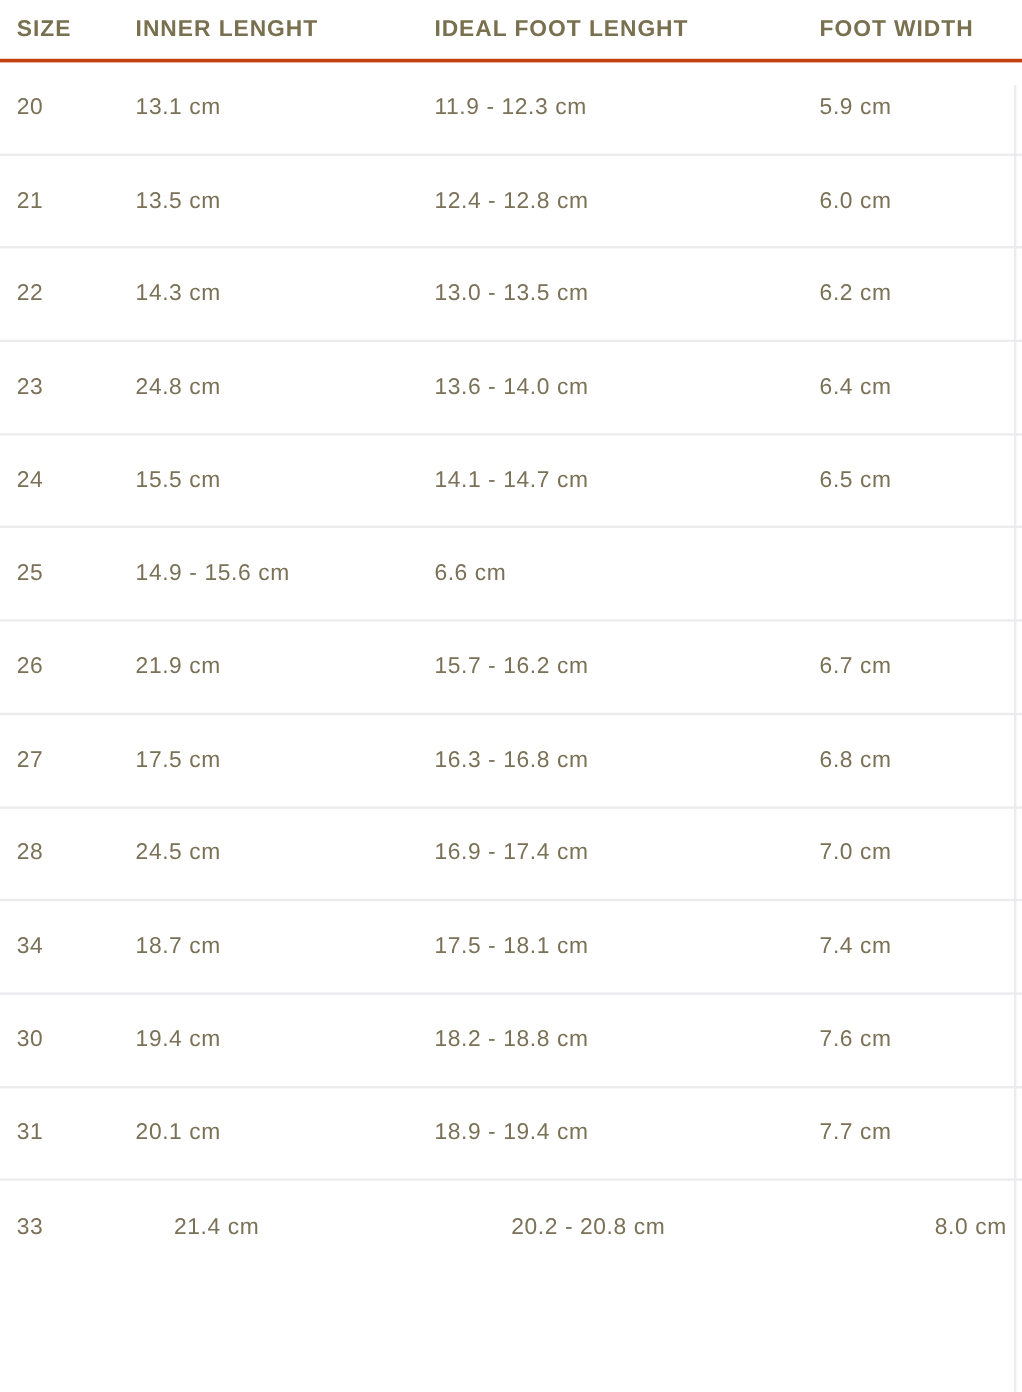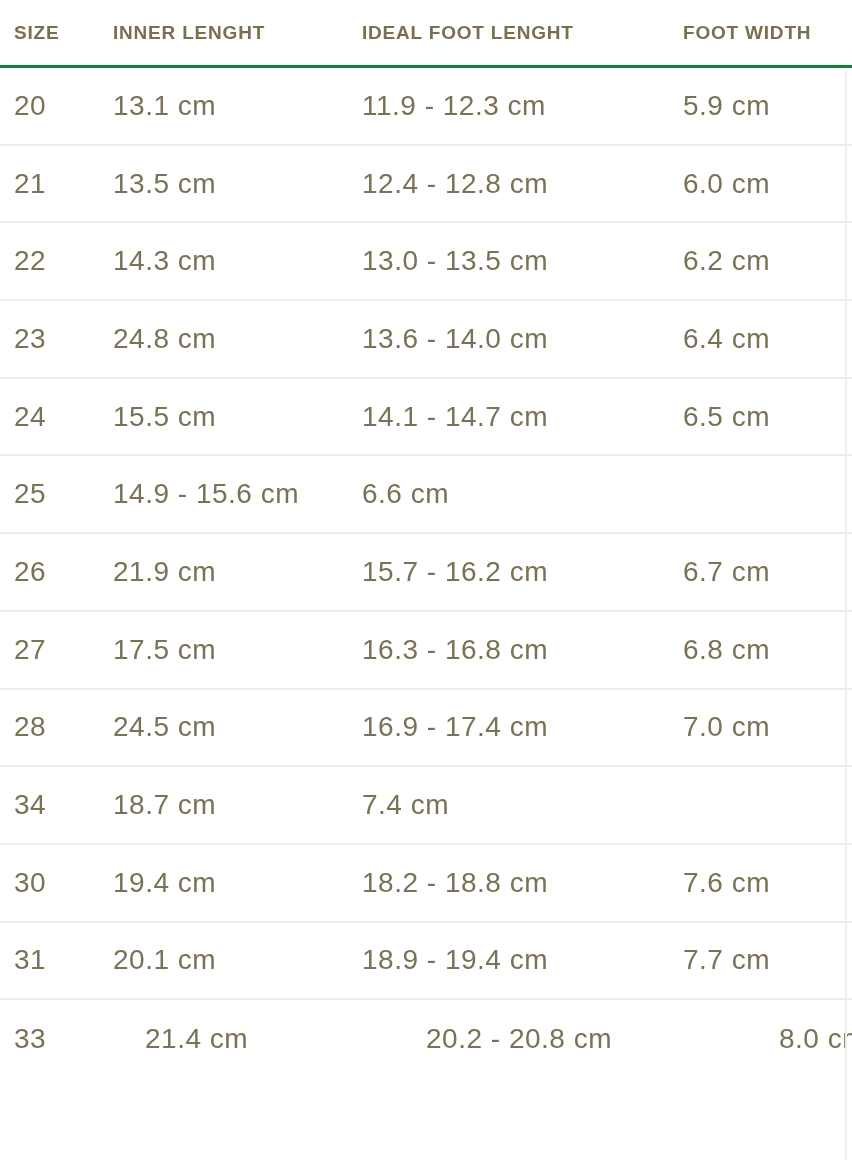--- a/index.html
+++ b/index.html
@@ -22,44 +22,44 @@
     bottom: 0;
     right: 5px;
     width: 2px;
     background: #ececef;
   }
 
   .thead {
     display: grid;
     grid-template-columns: 99px 249px 321px 1fr;
     padding-left: 14px;
-    height: 68px;
+    height: 52px;
     align-items: center;
-    border-bottom: 3px solid #15803d;
+    border-bottom: 3px solid #c2410c;
   }
   .th {
     font-size: 19px;
     font-weight: 700;
     letter-spacing: 0.8px;
     color: #78704f;
     white-space: nowrap;
   }
 
   .tr {
     display: grid;
     grid-template-columns: 99px 249px 321px 1fr;
     padding-left: 14px;
     height: 77.7px;
     align-items: center;
     border-bottom: 2px solid #ececee;
   }
   .tr:last-child { border-bottom: none; gap: 32px; }
 
   .td {
-    font-size: 28px;
+    font-size: 19px;
     font-weight: 400;
     letter-spacing: 0.5px;
     color: #7a7157;
     white-space: nowrap;
   }
 </style>
 </head>
 <body>
 
 <div class="size-chart">
@@ -119,20 +119,21 @@
       </div>
       <div class="tr">
         <div class="td">28</div>
         <div class="td">24.5 cm</div>
         <div class="td">16.9 - 17.4 cm</div>
         <div class="td">7.0 cm</div>
       </div>
       <div class="tr">
         <div class="td">34</div>
         <div class="td">18.7 cm</div>
+        <div class="td">17.5 - 18.1 cm</div>
         <div class="td">7.4 cm</div>
       </div>
       <div class="tr">
         <div class="td">30</div>
         <div class="td">19.4 cm</div>
         <div class="td">18.2 - 18.8 cm</div>
         <div class="td">7.6 cm</div>
       </div>
       <div class="tr">
         <div class="td">31</div>

